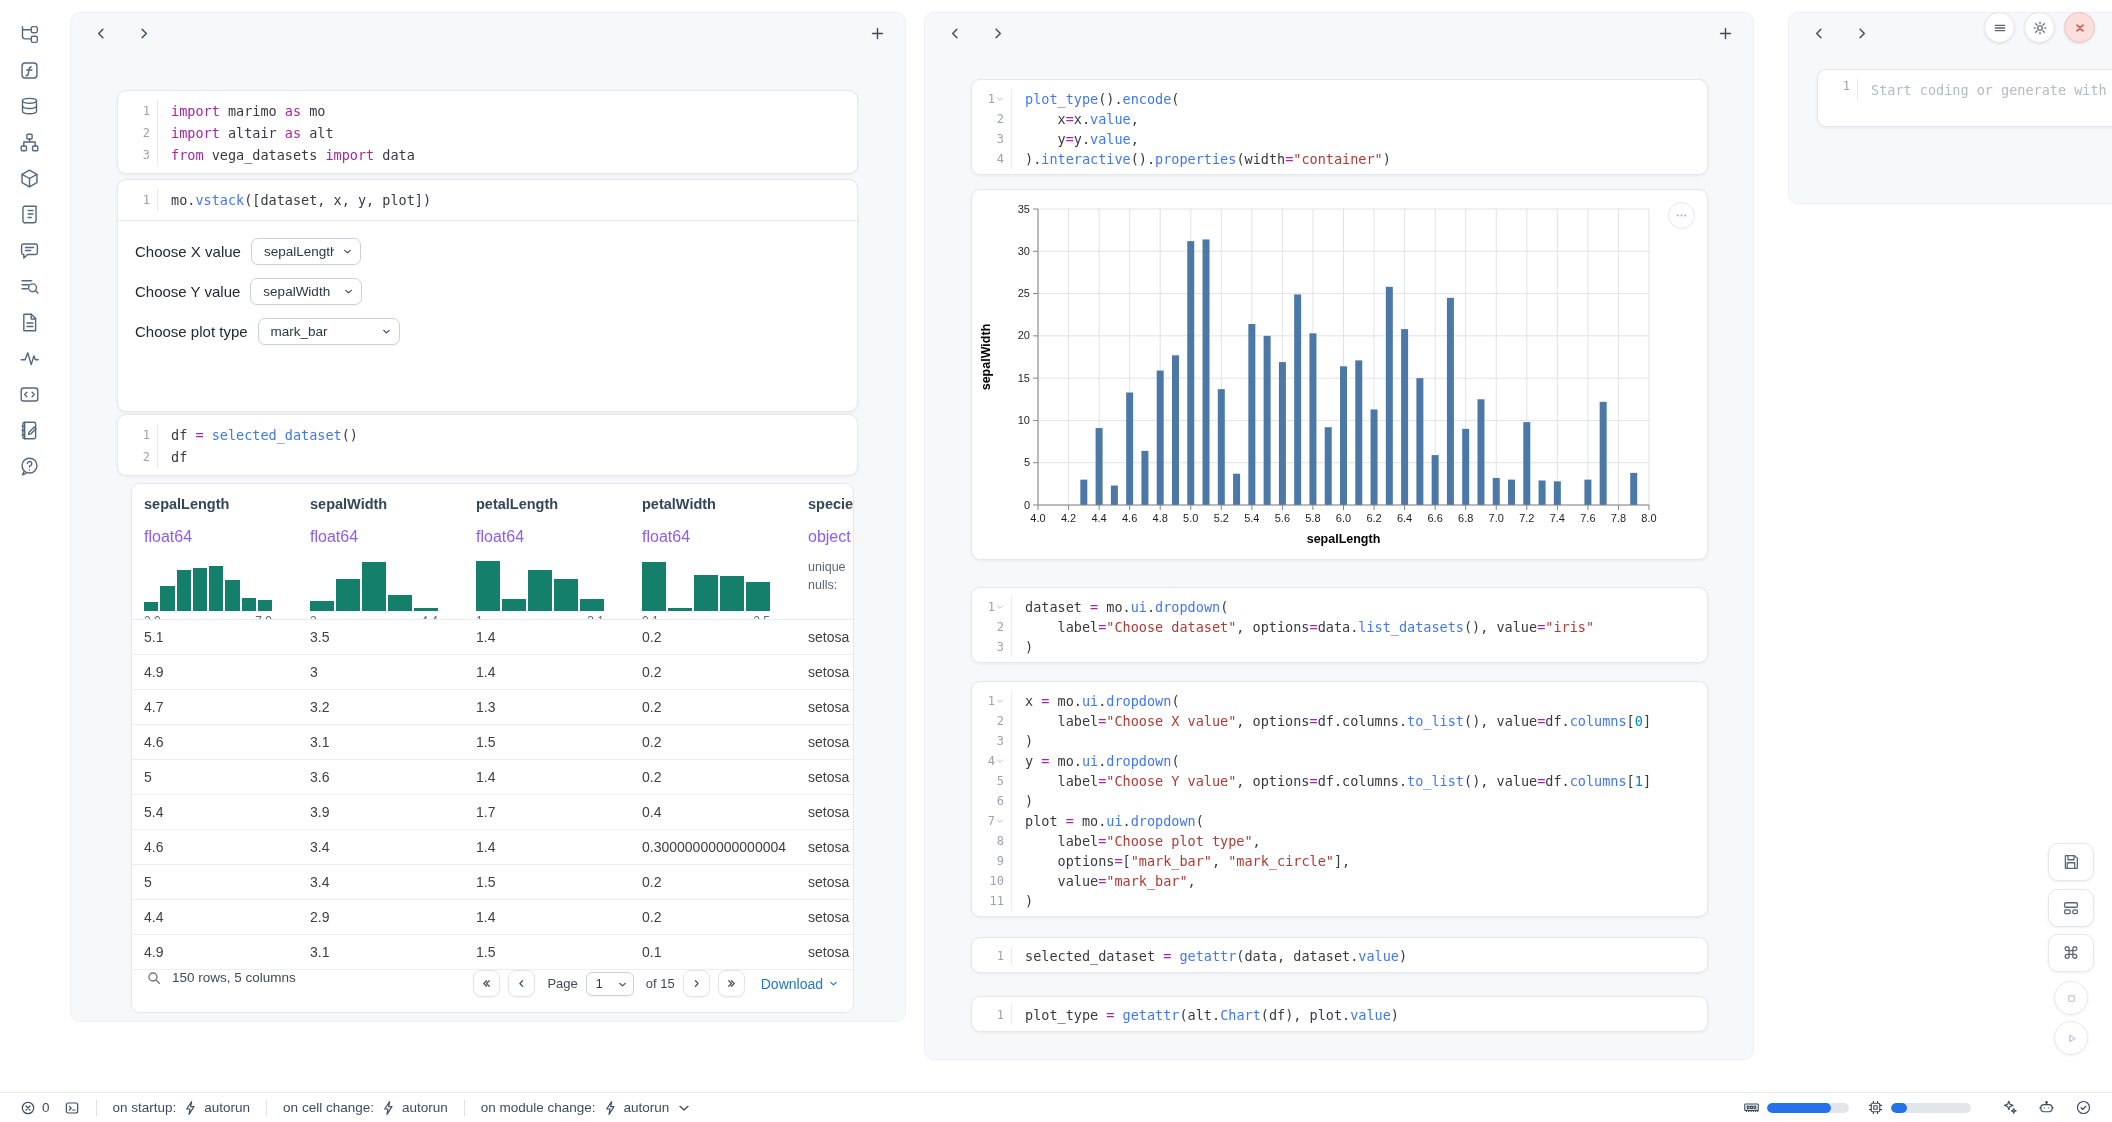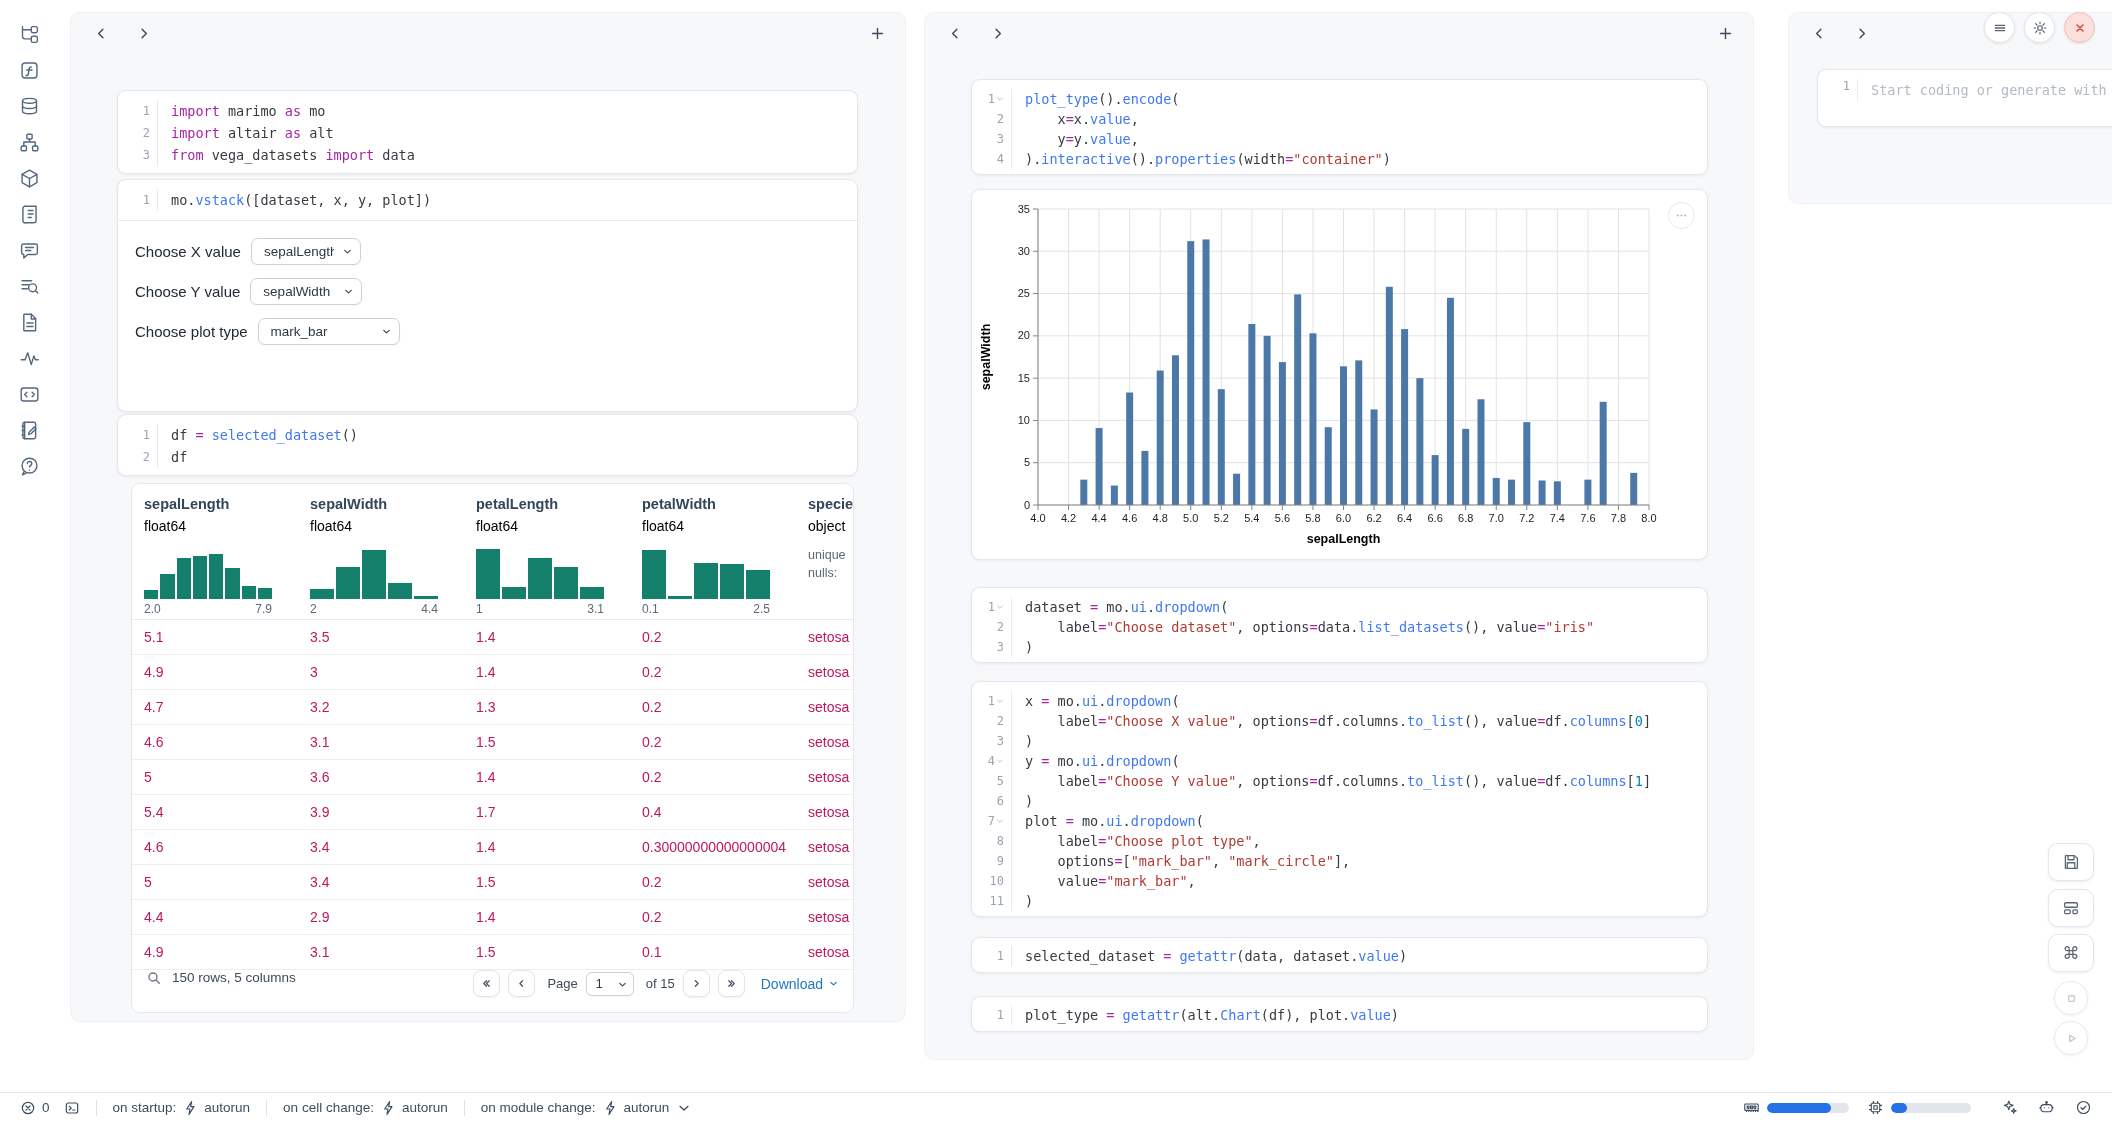--- a/index.html
+++ b/index.html
@@ -40,26 +40,26 @@
   .sel .chev{position:absolute;right:8px;top:8px;pointer-events:none;color:#3c4654}
   .sel .chev svg{width:11px;height:11px}
   .dd-row.w0 .sel{width:232px}.dd-row.w1 .sel{width:110px}.dd-row.w2 .sel{width:112px}.dd-row.w3 .sel{width:142px}
   
   #df-table{position:absolute;left:60px;top:470px;width:723px;background:#fff;border:1px solid #e4e7eb;
             border-radius:9px;overflow:hidden}
   .tbl-head{display:flex;padding:12px 0 0 0;height:136px;overflow:hidden;border-bottom:1px solid #e8ebee}
   .tcol{flex:0 0 166px;width:166px;padding-left:12px;overflow:hidden;white-space:nowrap}
   .tcol.species{flex:1 1 auto}
   .tcol .cname{font-size:14.5px;font-weight:bold;color:#33475b}
-  .tcol .ctype{font-size:14px;color:#000000;margin-top:6px}
+  .tcol .ctype{font-size:16px;color:#8b5cf6;margin-top:16px}
   .hist{margin-top:9px;height:56px;width:128px;display:flex;align-items:flex-end;gap:2px}
   .hist div{flex:1;background:#14806b;min-height:2px}
   .range{width:128px;display:flex;justify-content:space-between;font-size:12px;color:#5c6877;margin-top:3px}
   .cmeta{margin-top:12px;font-size:12.5px;color:#5c6877;line-height:18px;white-space:nowrap}
-  .trow{display:flex;height:35px;align-items:center;border-bottom:1px solid #eceef2;font-size:14px;color:#be185d}
+  .trow{display:flex;height:35px;align-items:center;border-bottom:1px solid #eceef2;font-size:14px;color:#404040}
   .tcell{flex:0 0 166px;width:166px;padding-left:12px;overflow:hidden;white-space:nowrap}
   .tcell.species{flex:1 1 auto}
   .tbl-foot{height:42px;display:flex;align-items:flex-start;padding:0 14px 2px 14px}
   .tbl-foot .summary{font-size:13.5px;color:#3f4a58;margin-left:10px}
   .foot-right{margin-left:auto;display:flex;align-items:center}
   .pgbtn{width:27px;height:27px;border:1px solid #e2e6ea;border-radius:8px;background:#fff;
          box-shadow:0 1px 2px rgba(0,0,0,.05);display:flex;align-items:center;justify-content:center;
          color:#4a5668;margin-left:8px;cursor:pointer}
   .pgbtn svg{width:13px;height:13px}
   .pg-label{font-size:13px;color:#3f4a58;margin-left:12px}

